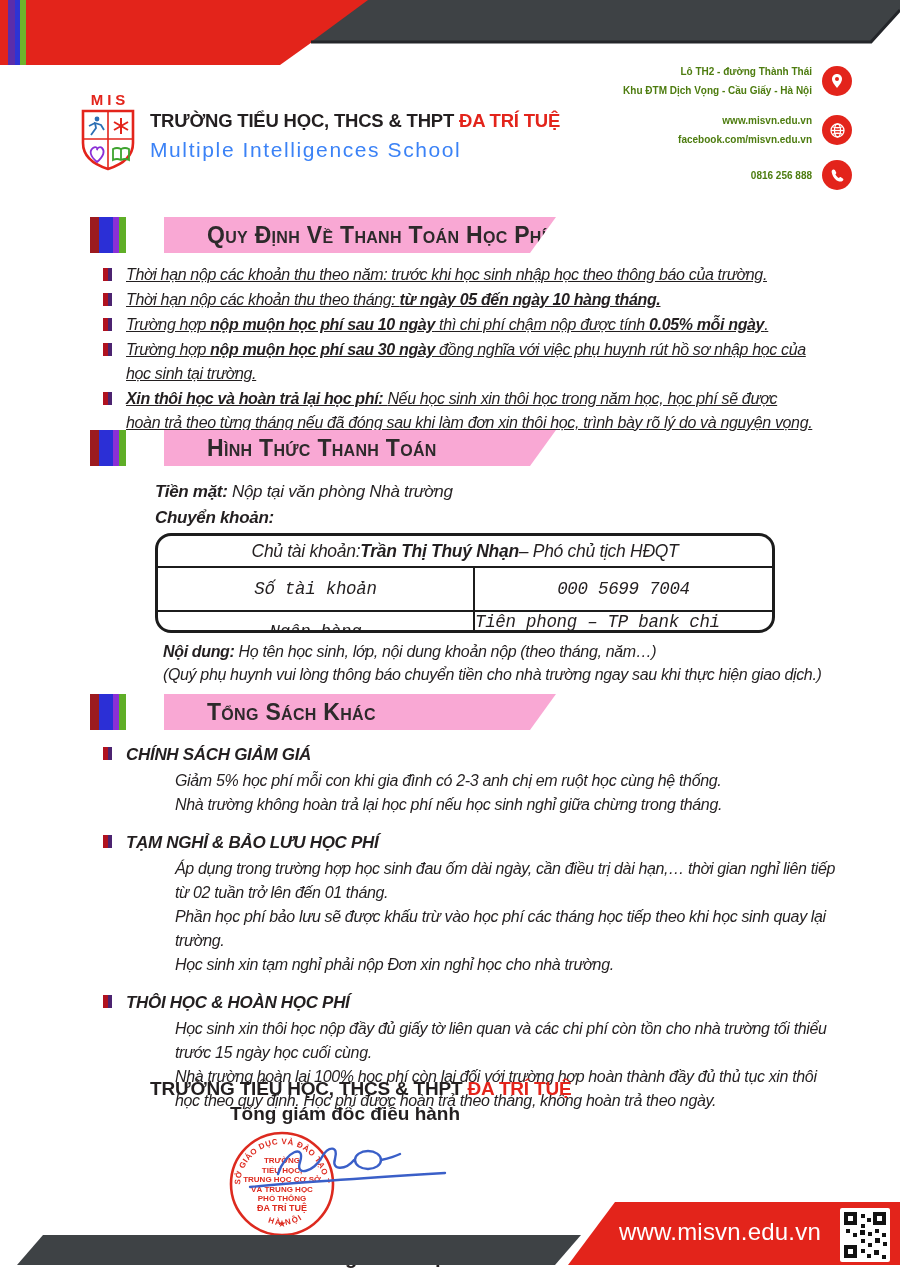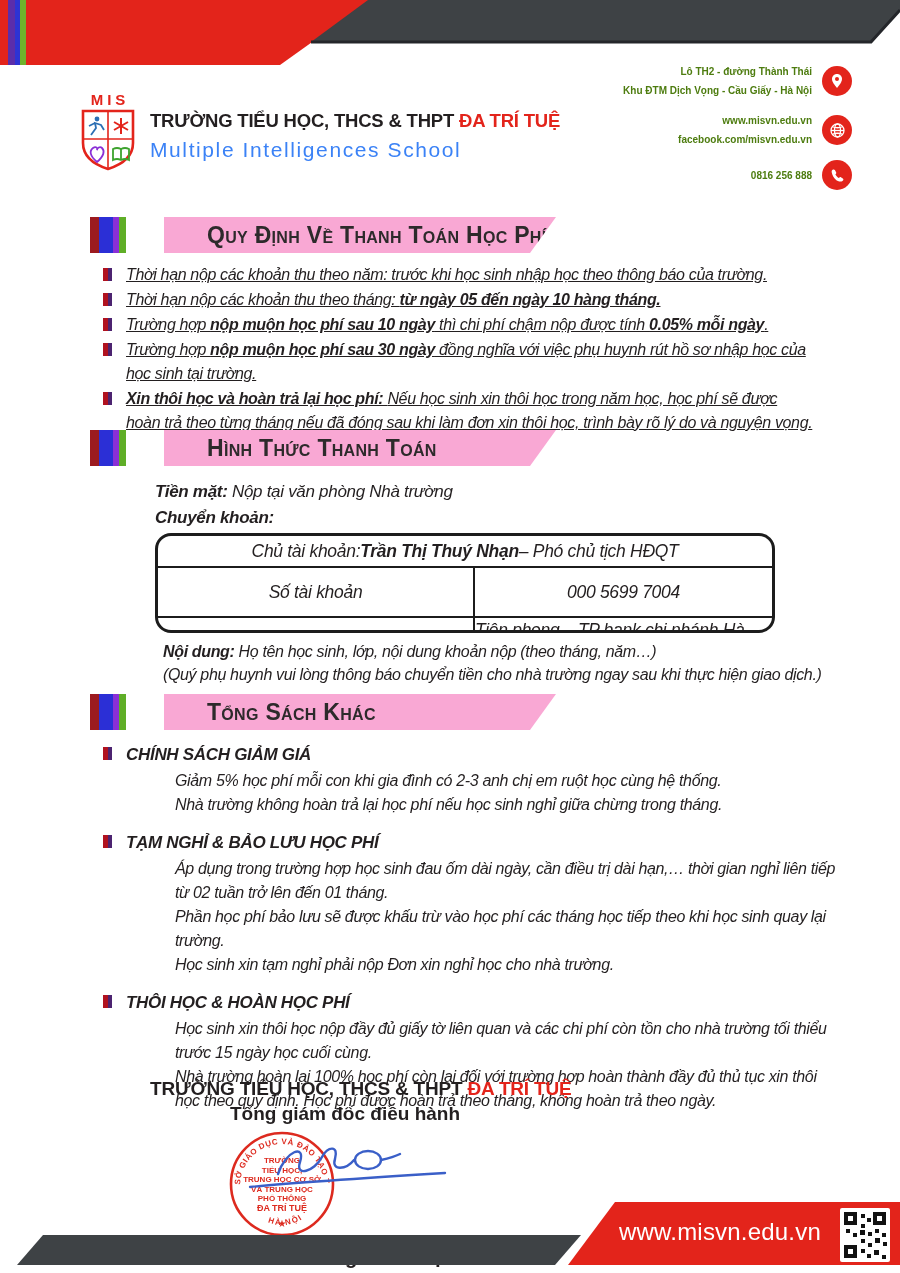--- a/index.html
+++ b/index.html
@@ -45,21 +45,21 @@
                    background:linear-gradient(90deg,#b0121f 0 55%,#4c2370 55% 100%); }
   .rule-text { font-style:italic; font-size:16px; line-height:24px; letter-spacing:-0.35px; color:#231f20; }
 
   
   .pm-lines { position:absolute; left:65px; top:49px; }
   .pm-lines p { font-style:italic; font-size:17px; line-height:26px; letter-spacing:-0.3px; }
   .acct-table { position:absolute; left:65px; top:103px; width:620px; height:100px;
                 border:3px solid #1c1c1c; border-radius:16px; overflow:hidden; background:#fff; }
   .acct-header { height:32px; border-bottom:2.5px solid #1c1c1c; display:flex; align-items:center; justify-content:center;
                  font-style:italic; font-size:17.5px; letter-spacing:-0.3px; }
-  .acct-row { height:48px; display:grid; grid-template-columns:51.3% 48.7%; }
+  .acct-row { height:42px; display:grid; grid-template-columns:51.3% 48.7%;font-family:Liberation Mono, monospace; }
   .acct-row + .acct-row .cell { border-top:2.5px solid #1c1c1c; }
   .acct-row .cell { display:flex; align-items:center; justify-content:center;
                     font-style:italic; font-size:17.5px; letter-spacing:-0.3px; }
   .acct-row .cell.val { border-left:2.5px solid #1c1c1c; }
   .pm-notes { position:absolute; left:73px; top:210px; width:700px; }
   .pm-notes p { font-style:italic; font-size:16px; line-height:23px; letter-spacing:-0.35px; }
 
   
   .policy-groups { position:absolute; left:13px; top:47px; width:735px; }
   .policy-group { margin-bottom:12px; }

